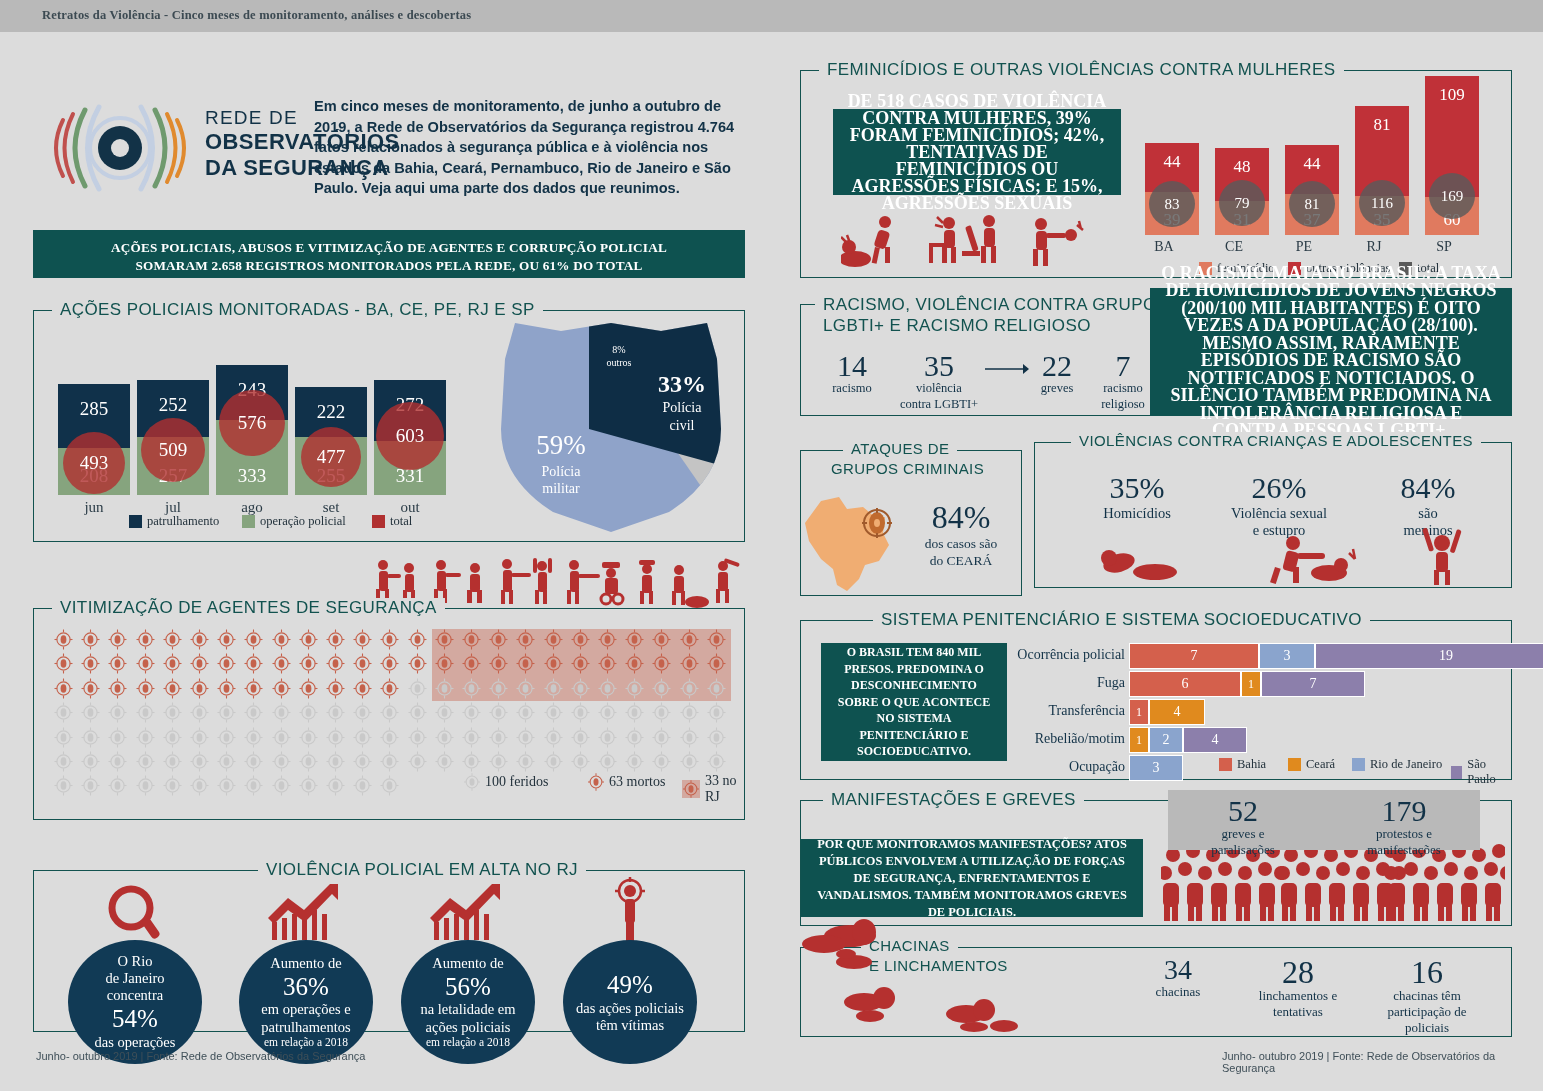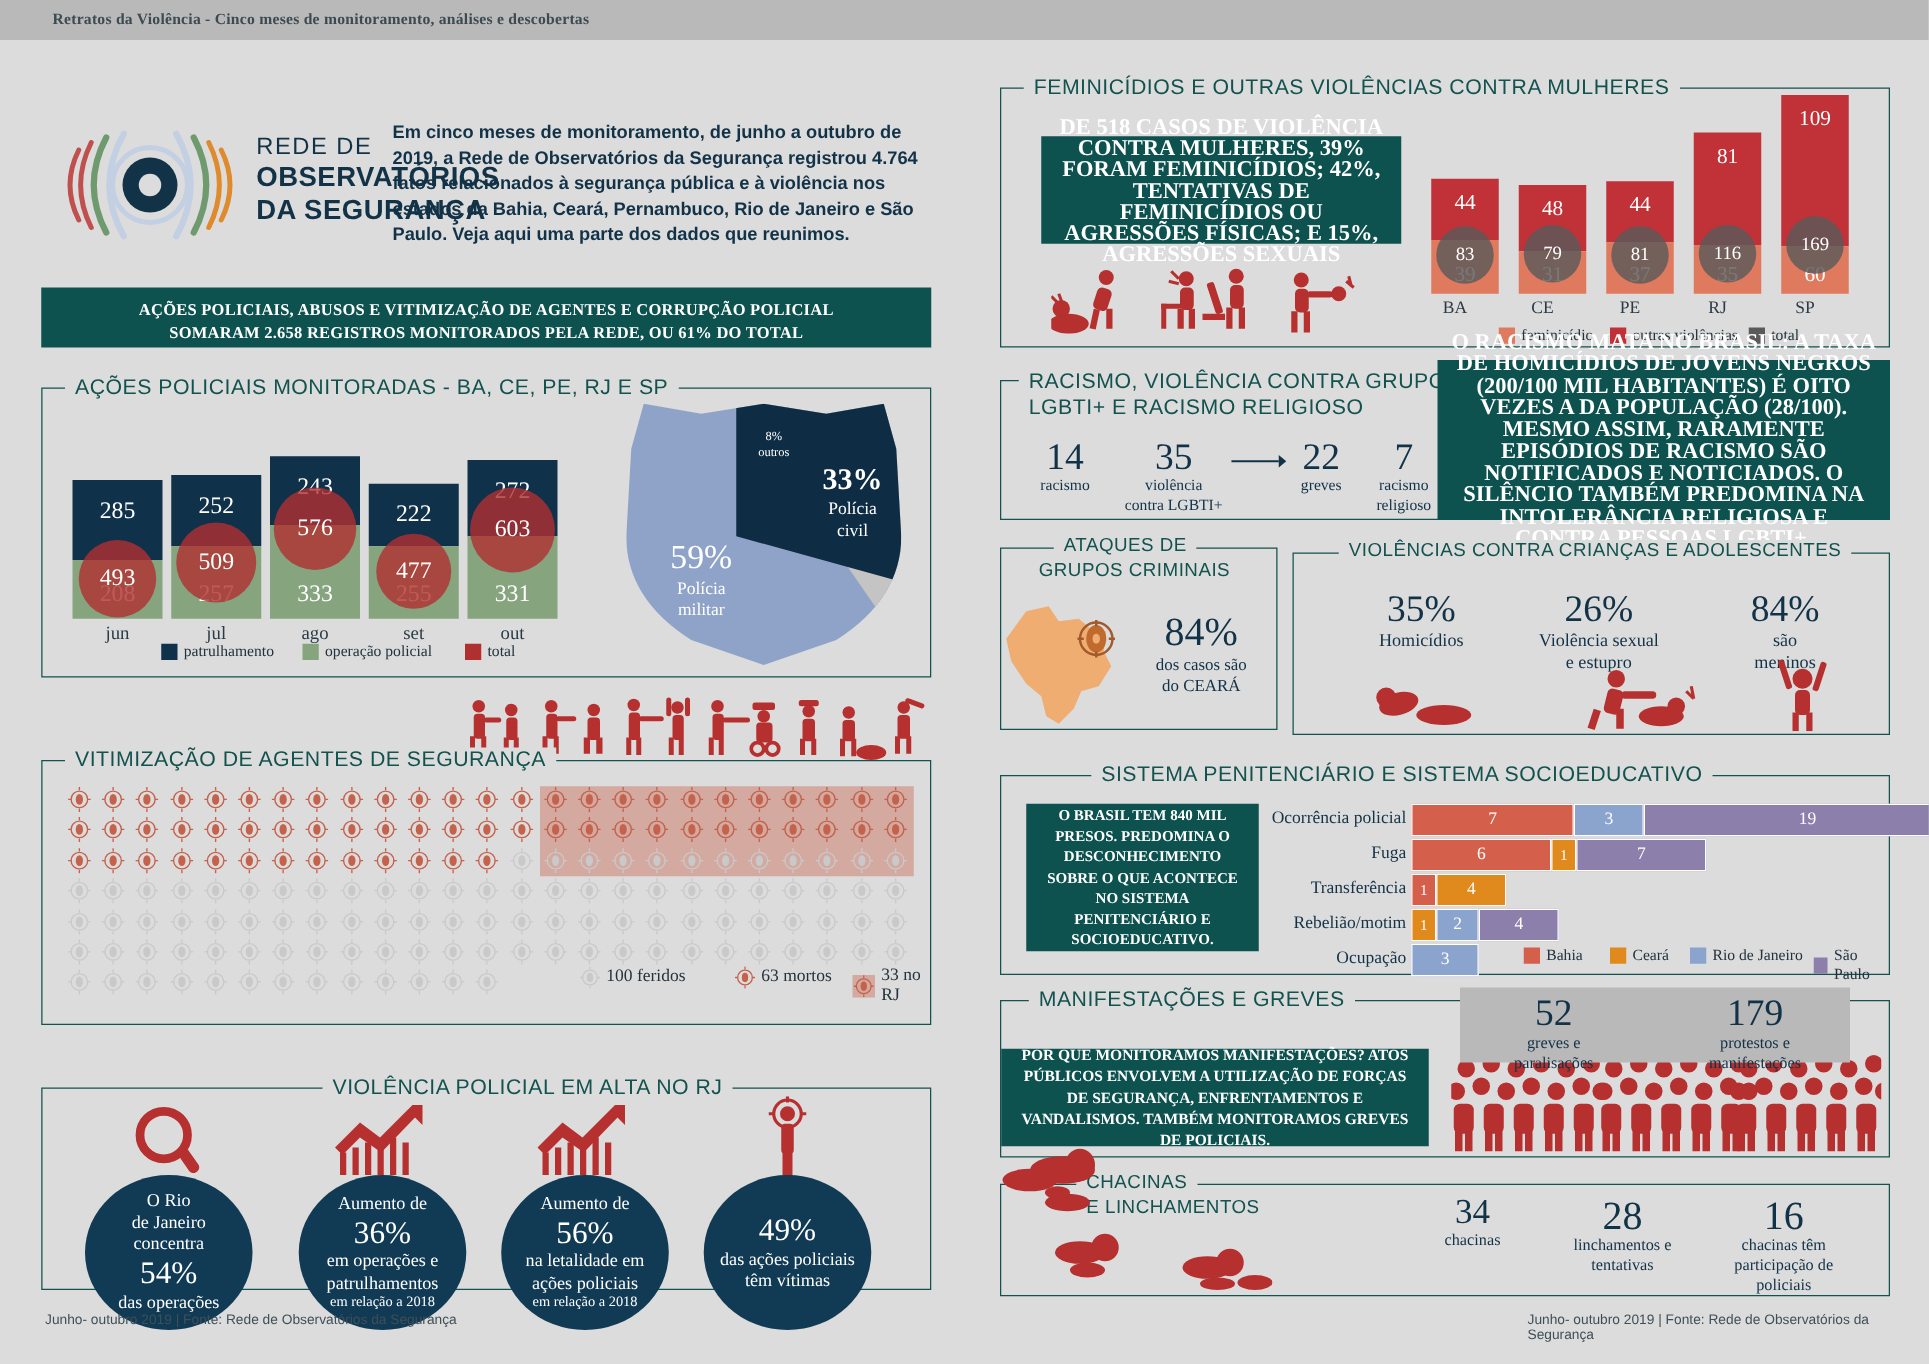--- a/index.html
+++ b/index.html
@@ -199,21 +199,21 @@
       <div class="seg green" style="height:58px;">
             <span>255</span>
           </div>
       <div class="totbub" style="width:60px;height:60px;left:6px;top:40px;">477</div>
     </div>
 
     <div class="bar-col" style="left:322px;">
       <div class="seg dark" style="height:61px;">
             <span>272</span>
           </div>
-      <div class="seg green" style="height:66px;">
+      <div class="seg green" style="height:54px;">
             <span>331</span>
           </div>
       <div class="totbub" style="width:68px;height:68px;left:2px;top:22px;">603</div>
     </div>
 
     <div class="xlab" style="left:6px;  top:164px;">jun</div>
     <div class="xlab" style="left:85px; top:164px;">jul</div>
     <div class="xlab" style="left:164px;top:164px;">ago</div>
     <div class="xlab" style="left:243px;top:164px;">set</div>
     <div class="xlab" style="left:322px;top:164px;">out</div>
@@ -2237,21 +2237,21 @@
     <div class="stat-lab">greves</div>
   </div>
   <div style="position:absolute;left:290px;top:46px;width:64px;text-align:center;">
     <div class="stat-num">7</div>
     <div class="stat-lab">racismo</div>
     <div class="stat-lab">religioso</div>
   </div>
 </div>
 <div class="gbox" style="left:1150px; top:256px; width:362px; height:128px; line-height:17.5px;">O RACISMO MATA NO BRASIL: A TAXA DE HOMICÍDIOS DE JOVENS NEGROS (200/100 MIL HABITANTES) É OITO VEZES A DA POPULAÇÃO (28/100). MESMO ASSIM, RARAMENTE EPISÓDIOS DE RACISMO SÃO NOTIFICADOS E NOTICIADOS. O SILÊNCIO TAMBÉM PREDOMINA NA INTOLERÂNCIA RELIGIOSA E CONTRA PESSOAS LGBTI+.</div>
 
-<div class="panel" style="left:800px; top:406px; width:222px; height:146px;">
+<div class="panel" style="left:800px; top:418px; width:222px; height:146px;">
   <div class="panel-title tl" style="left:42px; top:-11px; font-size:15px;">ATAQUES DE</div>
   <div class="panel-title tl" style="left:22px; top:9px; font-size:15px;">GRUPOS CRIMINAIS</div>
   <svg style="position:absolute;left:2px;top:36px;" width="106" height="108" viewBox="0 0 106 108">
     <path d="M18 14 L36 10 L44 22 L60 20 L72 30 L82 30 L80 46 L86 58 L76 74 L62 78 L56 92 L44 104 L34 98 L30 82 L18 72 L6 54 L2 36 Z" fill="#f0ad72"></path>
     <g transform="translate(60,22)">
       <circle cx="14" cy="14" r="13" fill="none" stroke="#a05a2c" stroke-width="2"></circle>
       <ellipse cx="14" cy="14" rx="8" ry="11" fill="#c06a2e"></ellipse>
       <ellipse cx="14" cy="14" rx="3" ry="4" fill="#f0ad72"></ellipse>
       <line x1="14" y1="-1" x2="14" y2="4" stroke="#a05a2c" stroke-width="2"></line>
       <line x1="14" y1="24" x2="14" y2="29" stroke="#a05a2c" stroke-width="2"></line>

